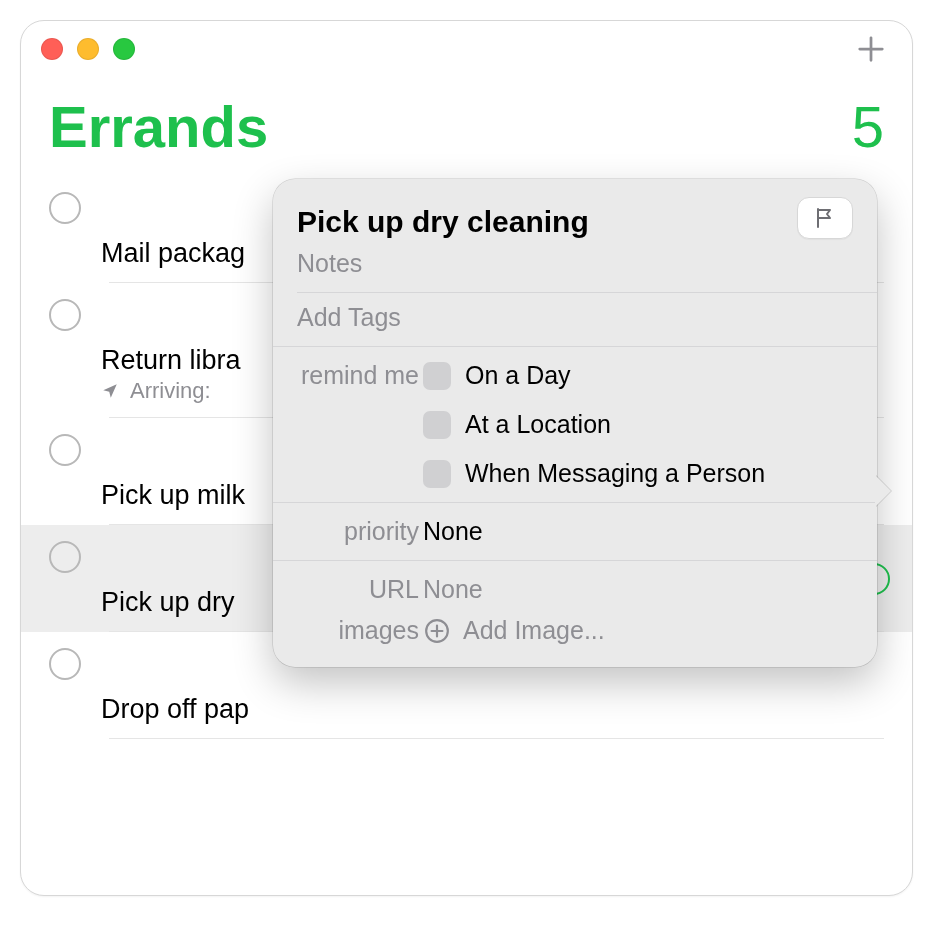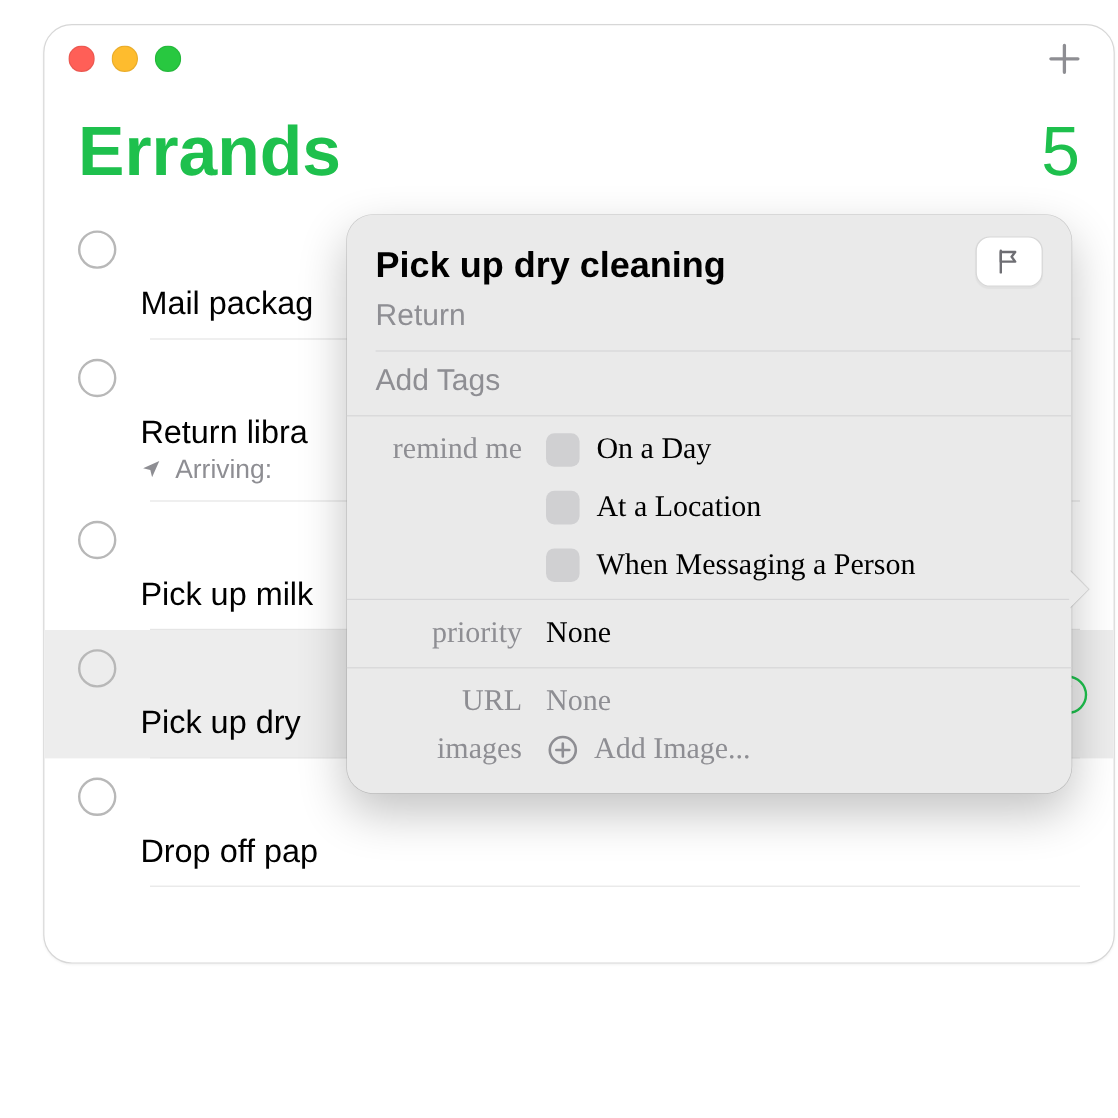--- a/index.html
+++ b/index.html
@@ -6,22 +6,22 @@
   html, body {
     margin: 0; padding: 0;
     width: 932px; height: 932px;
     background: #ffffff;
     font-family: -apple-system, "Helvetica Neue", Helvetica, Arial, sans-serif;
     -webkit-font-smoothing: antialiased;
     color: #000;
   }
   .window {
     position: absolute;
-    left: 36px; top: 20px;
-    width: 893px; height: 783px;
+    left: 20px; top: 20px;
+    width: 893px; height: 876px;
     background: #ffffff;
     border: 1px solid #d7d7d7;
     border-radius: 24px;
     box-shadow: 0 1px 2px rgba(0,0,0,0.05);
     overflow: hidden;
   }
   
   .titlebar {
     position: relative;
     height: 56px;
@@ -183,24 +183,23 @@
   .p-sep {
     height: 1px;
     background: #d6d6d8;
     margin: 0 0 0 0;
   }
   .p-sep.inset { margin-left: 24px; }
 
   .kv-row {
     display: flex;
     padding: 14px 24px;
-    gap: 20px;
+    gap: 4px;
     font-size: 25px;
     align-items: flex-start;
-    font-family: Liberation Serif, serif;
   }
   .kv-key {
     width: 122px;
     text-align: right;
     color: #8e8e93;
     flex: 0 0 auto;
   }
   .kv-val {
     flex: 1;
     color: #000;
@@ -327,21 +326,21 @@
         <div class="p-title">Pick up dry cleaning</div>
         <div class="flag-btn">
           <svg viewBox="0 0 24 24">
             <path d="M5 3v18" stroke="currentColor" stroke-width="2" stroke-linecap="round" fill="none"></path>
             <path d="M5 4 h12 l-3 4 l3 4 h-12 Z" fill="none" stroke="currentColor" stroke-width="2" stroke-linejoin="round"></path>
           </svg>
         </div>
       </div>
     </div>
 
-    <div class="p-field first">Return</div>
+    <div class="p-field first">Notes</div>
     <div class="p-sep inset"></div>
     <div class="p-field">Add Tags</div>
     <div class="p-sep"></div>
 
     <div class="kv-row">
       <div class="kv-key">remind me</div>
       <div class="kv-val">
         <div class="remind-opt">
           <div class="chk"></div>
           <span>On a Day</span>

